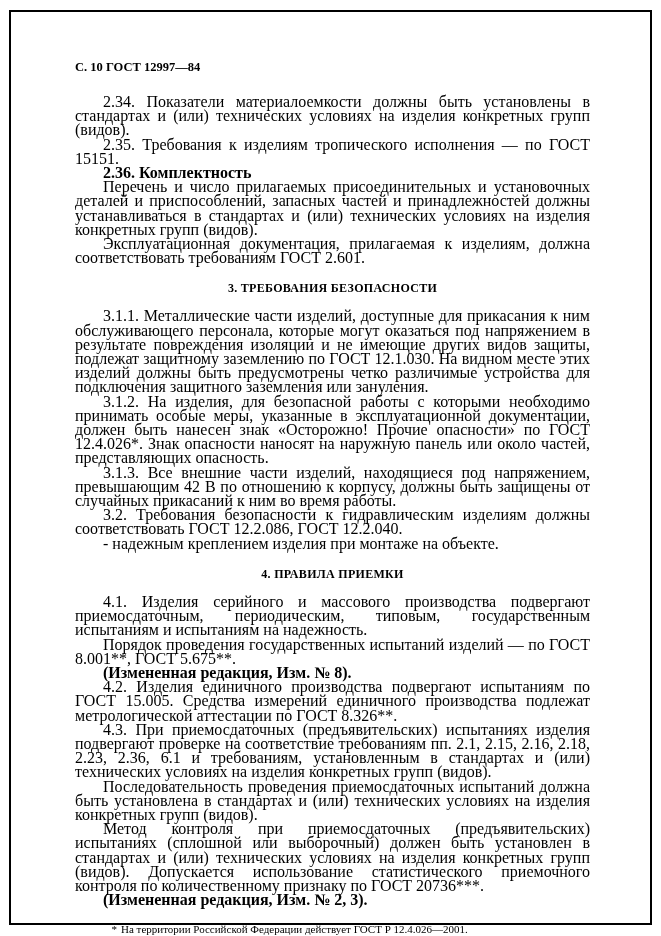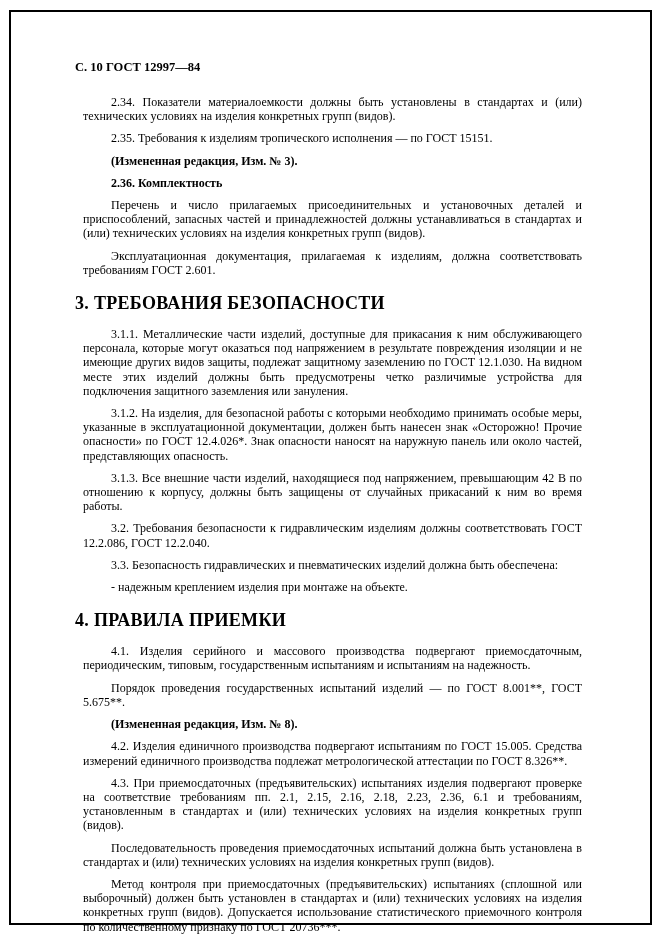--- a/index.html
+++ b/index.html
@@ -26,32 +26,33 @@
   .page-content {
     padding: 48px 60px 0 64px;
     box-sizing: border-box;
   }
   .page-header {
     font-weight: bold;
     font-size: 12.5px;
     margin-bottom: 20px;
   }
   .para {
-    font-size: 12px;
+    font-size: 16px;
     line-height: 14.2px;
     text-align: justify;
     text-indent: 28px;
-    margin: 8px;
+    margin: 0;
   }
   .para.bold {
     font-weight: bold;
   }
   .heading {
-    font-size: 18px;
+    font-size: 12px;
     font-weight: bold;
+    text-align: center;
     text-indent: 0;
     margin: 16px 0 13px 0;
     letter-spacing: 0.3px;
   }
   .footnotes {
     margin-top: 16px;
     font-size: 11px;
     line-height: 13.5px;
   }
   .footnote {
@@ -71,32 +72,30 @@
 </head>
 <body>
 
 <div class="page-frame">
   <div class="page-content">
 
     <div class="page-header">С. 10 ГОСТ 12997—84</div>
 
     <p class="para">2.34. Показатели материалоемкости должны быть установлены в стандартах и (или) технических условиях на изделия конкретных групп (видов).</p>
     <p class="para">2.35. Требования к изделиям тропического исполнения — по ГОСТ 15151.</p>
-    <p class="para bold">(Измененная редакция, Изм. № 3).</p>
     <p class="para bold">2.36. Комплектность</p>
     <p class="para">Перечень и число прилагаемых присоединительных и установочных деталей и приспособлений, запасных частей и принадлежностей должны устанавливаться в стандартах и (или) технических условиях на изделия конкретных групп (видов).</p>
     <p class="para">Эксплуатационная документация, прилагаемая к изделиям, должна соответствовать требованиям ГОСТ 2.601.</p>
 
     <h2 class="heading">3. ТРЕБОВАНИЯ БЕЗОПАСНОСТИ</h2>
 
     <p class="para">3.1.1. Металлические части изделий, доступные для прикасания к ним обслуживающего персонала, которые могут оказаться под напряжением в результате повреждения изоляции и не имеющие других видов защиты, подлежат защитному заземлению по ГОСТ 12.1.030. На видном месте этих изделий должны быть предусмотрены четко различимые устройства для подключения защитного заземления или зануления.</p>
     <p class="para">3.1.2. На изделия, для безопасной работы с которыми необходимо принимать особые меры, указанные в эксплуатационной документации, должен быть нанесен знак «Осторожно! Прочие опасности» по ГОСТ 12.4.026*. Знак опасности наносят на наружную панель или около частей, представляющих опасность.</p>
     <p class="para">3.1.3. Все внешние части изделий, находящиеся под напряжением, превышающим 42 В по отношению к корпусу, должны быть защищены от случайных прикасаний к ним во время работы.</p>
     <p class="para">3.2. Требования безопасности к гидравлическим изделиям должны соответствовать ГОСТ 12.2.086, ГОСТ 12.2.040.</p>
-    <p class="para">3.3. Безопасность гидравлических и пневматических изделий должна быть обеспечена:</p>
     <p class="para">- надежным креплением изделия при монтаже на объекте.</p>
 
     <h2 class="heading">4. ПРАВИЛА ПРИЕМКИ</h2>
 
     <p class="para">4.1. Изделия серийного и массового производства подвергают приемосдаточным, периодическим, типовым, государственным испытаниям и испытаниям на надежность.</p>
     <p class="para">Порядок проведения государственных испытаний изделий — по ГОСТ 8.001**, ГОСТ 5.675**.</p>
     <p class="para bold">(Измененная редакция, Изм. № 8).</p>
     <p class="para">4.2. Изделия единичного производства подвергают испытаниям по ГОСТ 15.005. Средства измерений единичного производства подлежат метрологической аттестации по ГОСТ 8.326**.</p>
     <p class="para">4.3. При приемосдаточных (предъявительских) испытаниях изделия подвергают проверке на соответствие требованиям пп. 2.1, 2.15, 2.16, 2.18, 2.23, 2.36, 6.1 и требованиям, установленным в стандартах и (или) технических условиях на изделия конкретных групп (видов).</p>
     <p class="para">Последовательность проведения приемосдаточных испытаний должна быть установлена в стандартах и (или) технических условиях на изделия конкретных групп (видов).</p>

